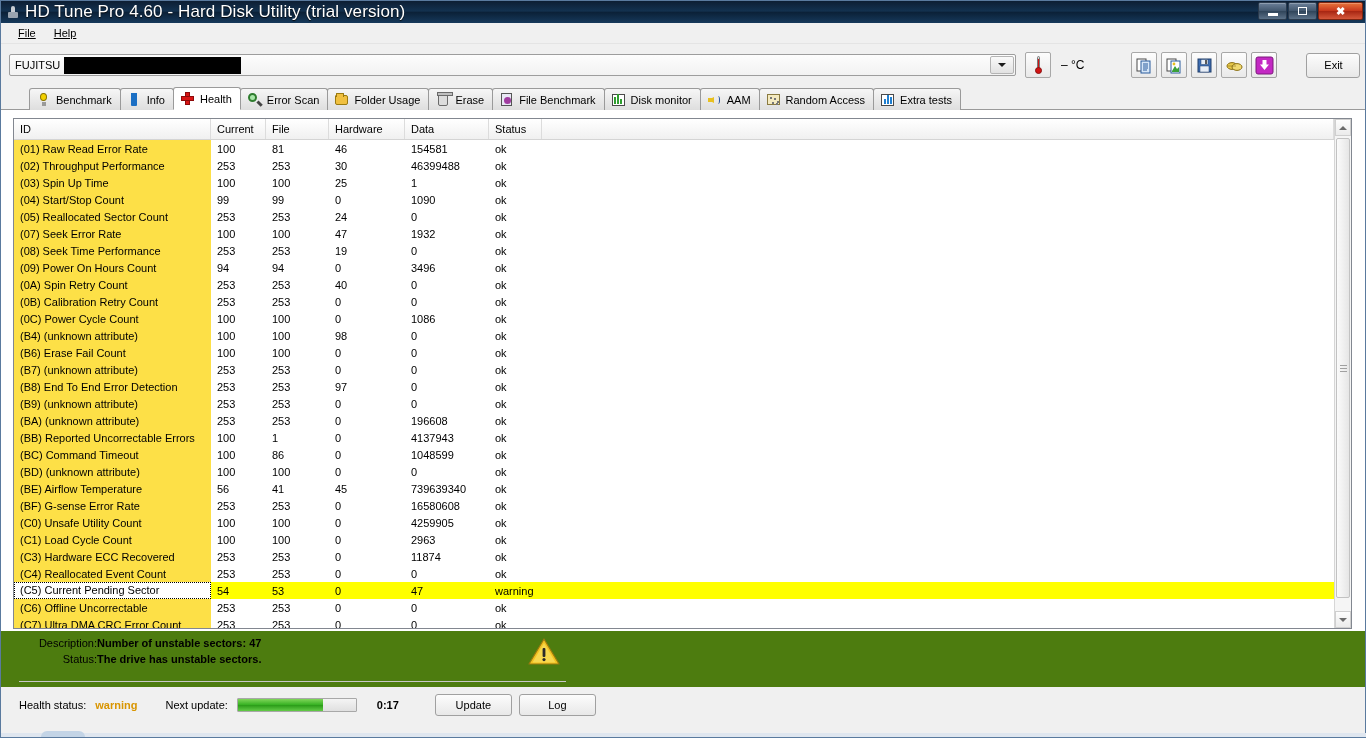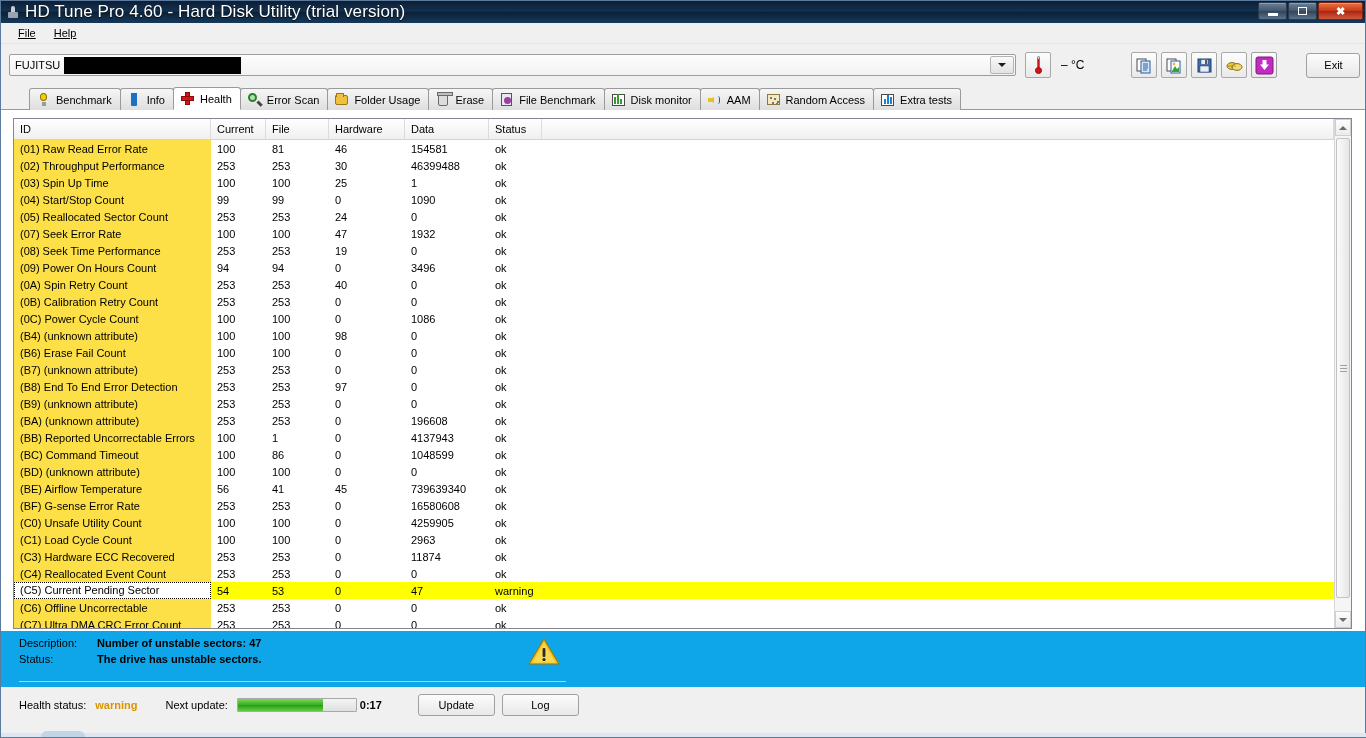--- a/index.html
+++ b/index.html
@@ -329,23 +329,24 @@
   }
   .sb-grip { width:7px;height:7px; display:flex;flex-direction:column;justify-content:space-between; }
   .sb-grip i { display:block;height:1px;background:#a0a0a0; }
   .tri-up { width:0;height:0;border-left:4px solid transparent;border-right:4px solid transparent;border-bottom:4px solid #6b6b6b; }
   .tri-down { width:0;height:0;border-left:4px solid transparent;border-right:4px solid transparent;border-top:4px solid #6b6b6b; }
 
   
   #descpanel {
     position:relative;
     height: 56px;
-    background:#0ea5e9;
+    background:#4d7c0f;
     padding: 6px 0 0 18px;
     font-size:11px;
+    text-align:right;
   }
   .desc-row { display:flex; align-items:baseline; height:16px; }
   .desc-label { width:78px; color:#000; }
   .desc-value { font-weight:bold; color:#000; }
   #warn-icon {
     position:absolute; left:527px; top:6px;
     width:32px;height:29px;
   }
   #divider {
     position:absolute;
@@ -372,21 +373,21 @@
     border:1px solid #a8a8a8;
     background: linear-gradient(to bottom,#f4f4f4,#e0e0e0);
     border-radius:1px;
     overflow:hidden;
     position:relative;
   }
   #progress-fill {
     height:100%;
     background: linear-gradient(to bottom,#7fd65a 0%,#34b021 50%,#2a9b18 51%,#63cc47 100%);
   }
-  #timer { margin-left:3px; font-weight:bold; color:#000; }
+  #timer { margin-left:20px; font-weight:bold; color:#000; }
   .sbtn {
     margin-left:0;
     width:77px;height:22px;
     border:1px solid #a0a0a0;border-radius:3px;
     background: linear-gradient(to bottom,#fcfcfc,#e8e8e8);
     display:flex;align-items:center;justify-content:center;
     font-size:11px;color:#000;
   }
   #update-btn { margin-left:36px; }
   #log-btn { margin-left:7px; }

